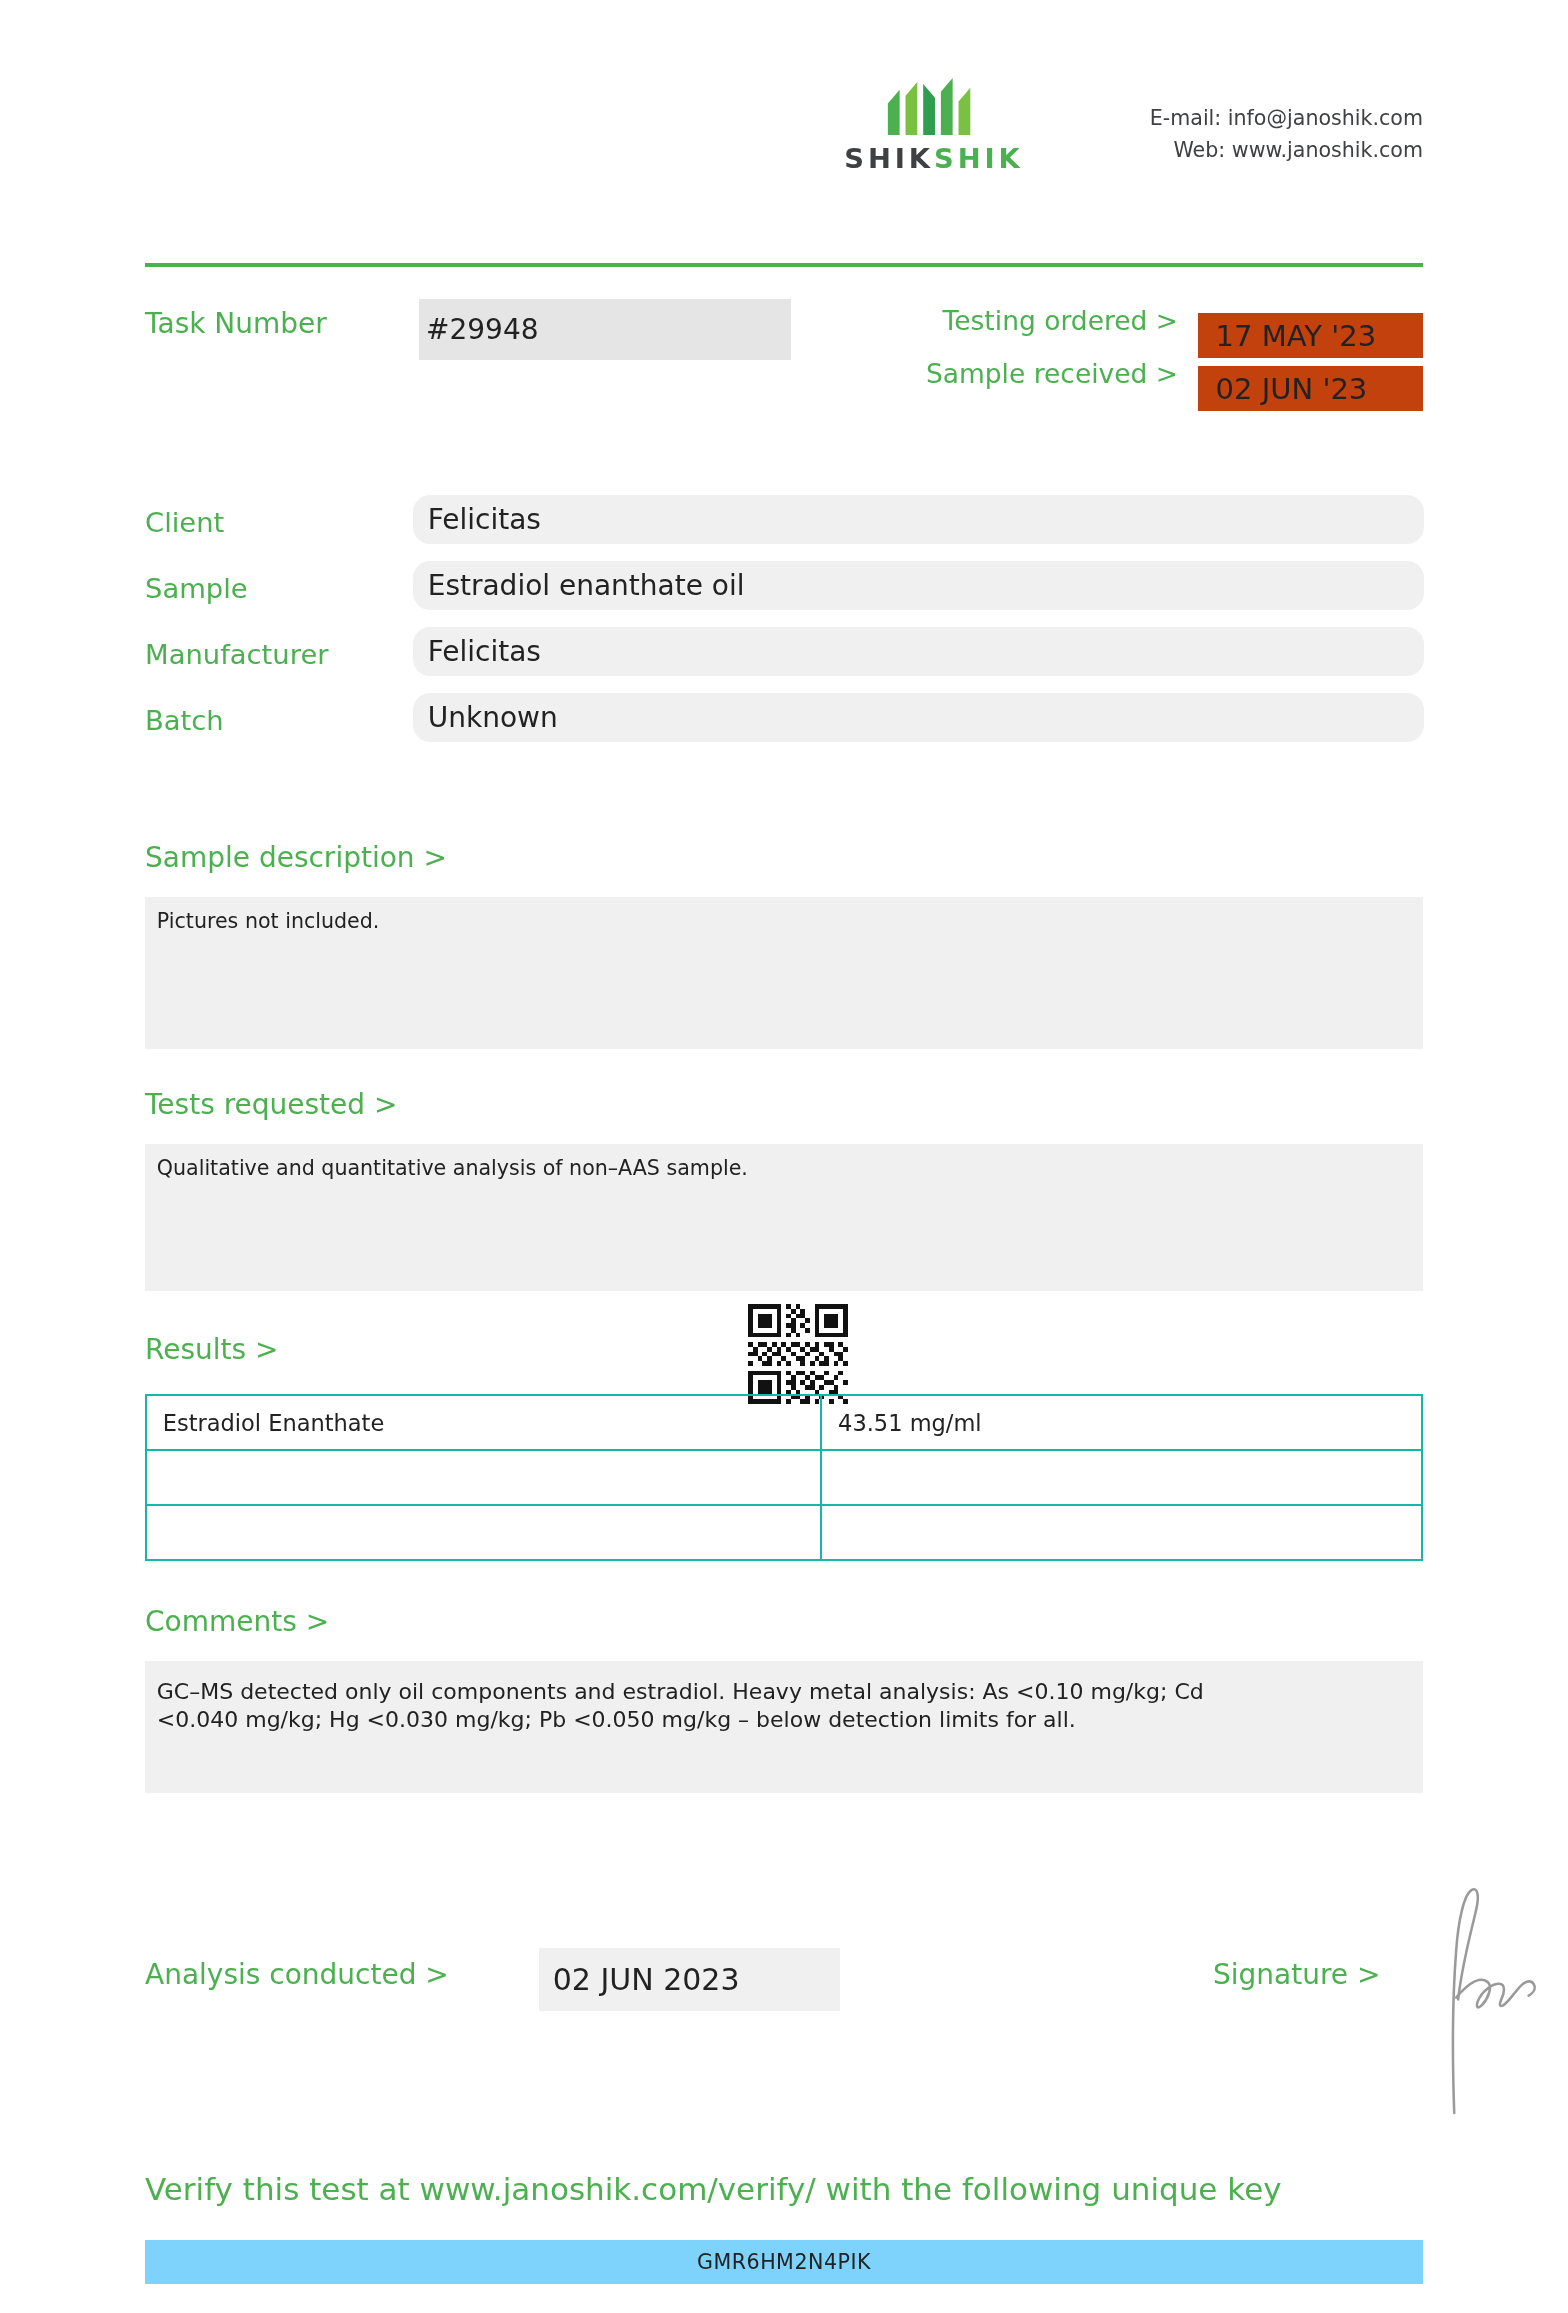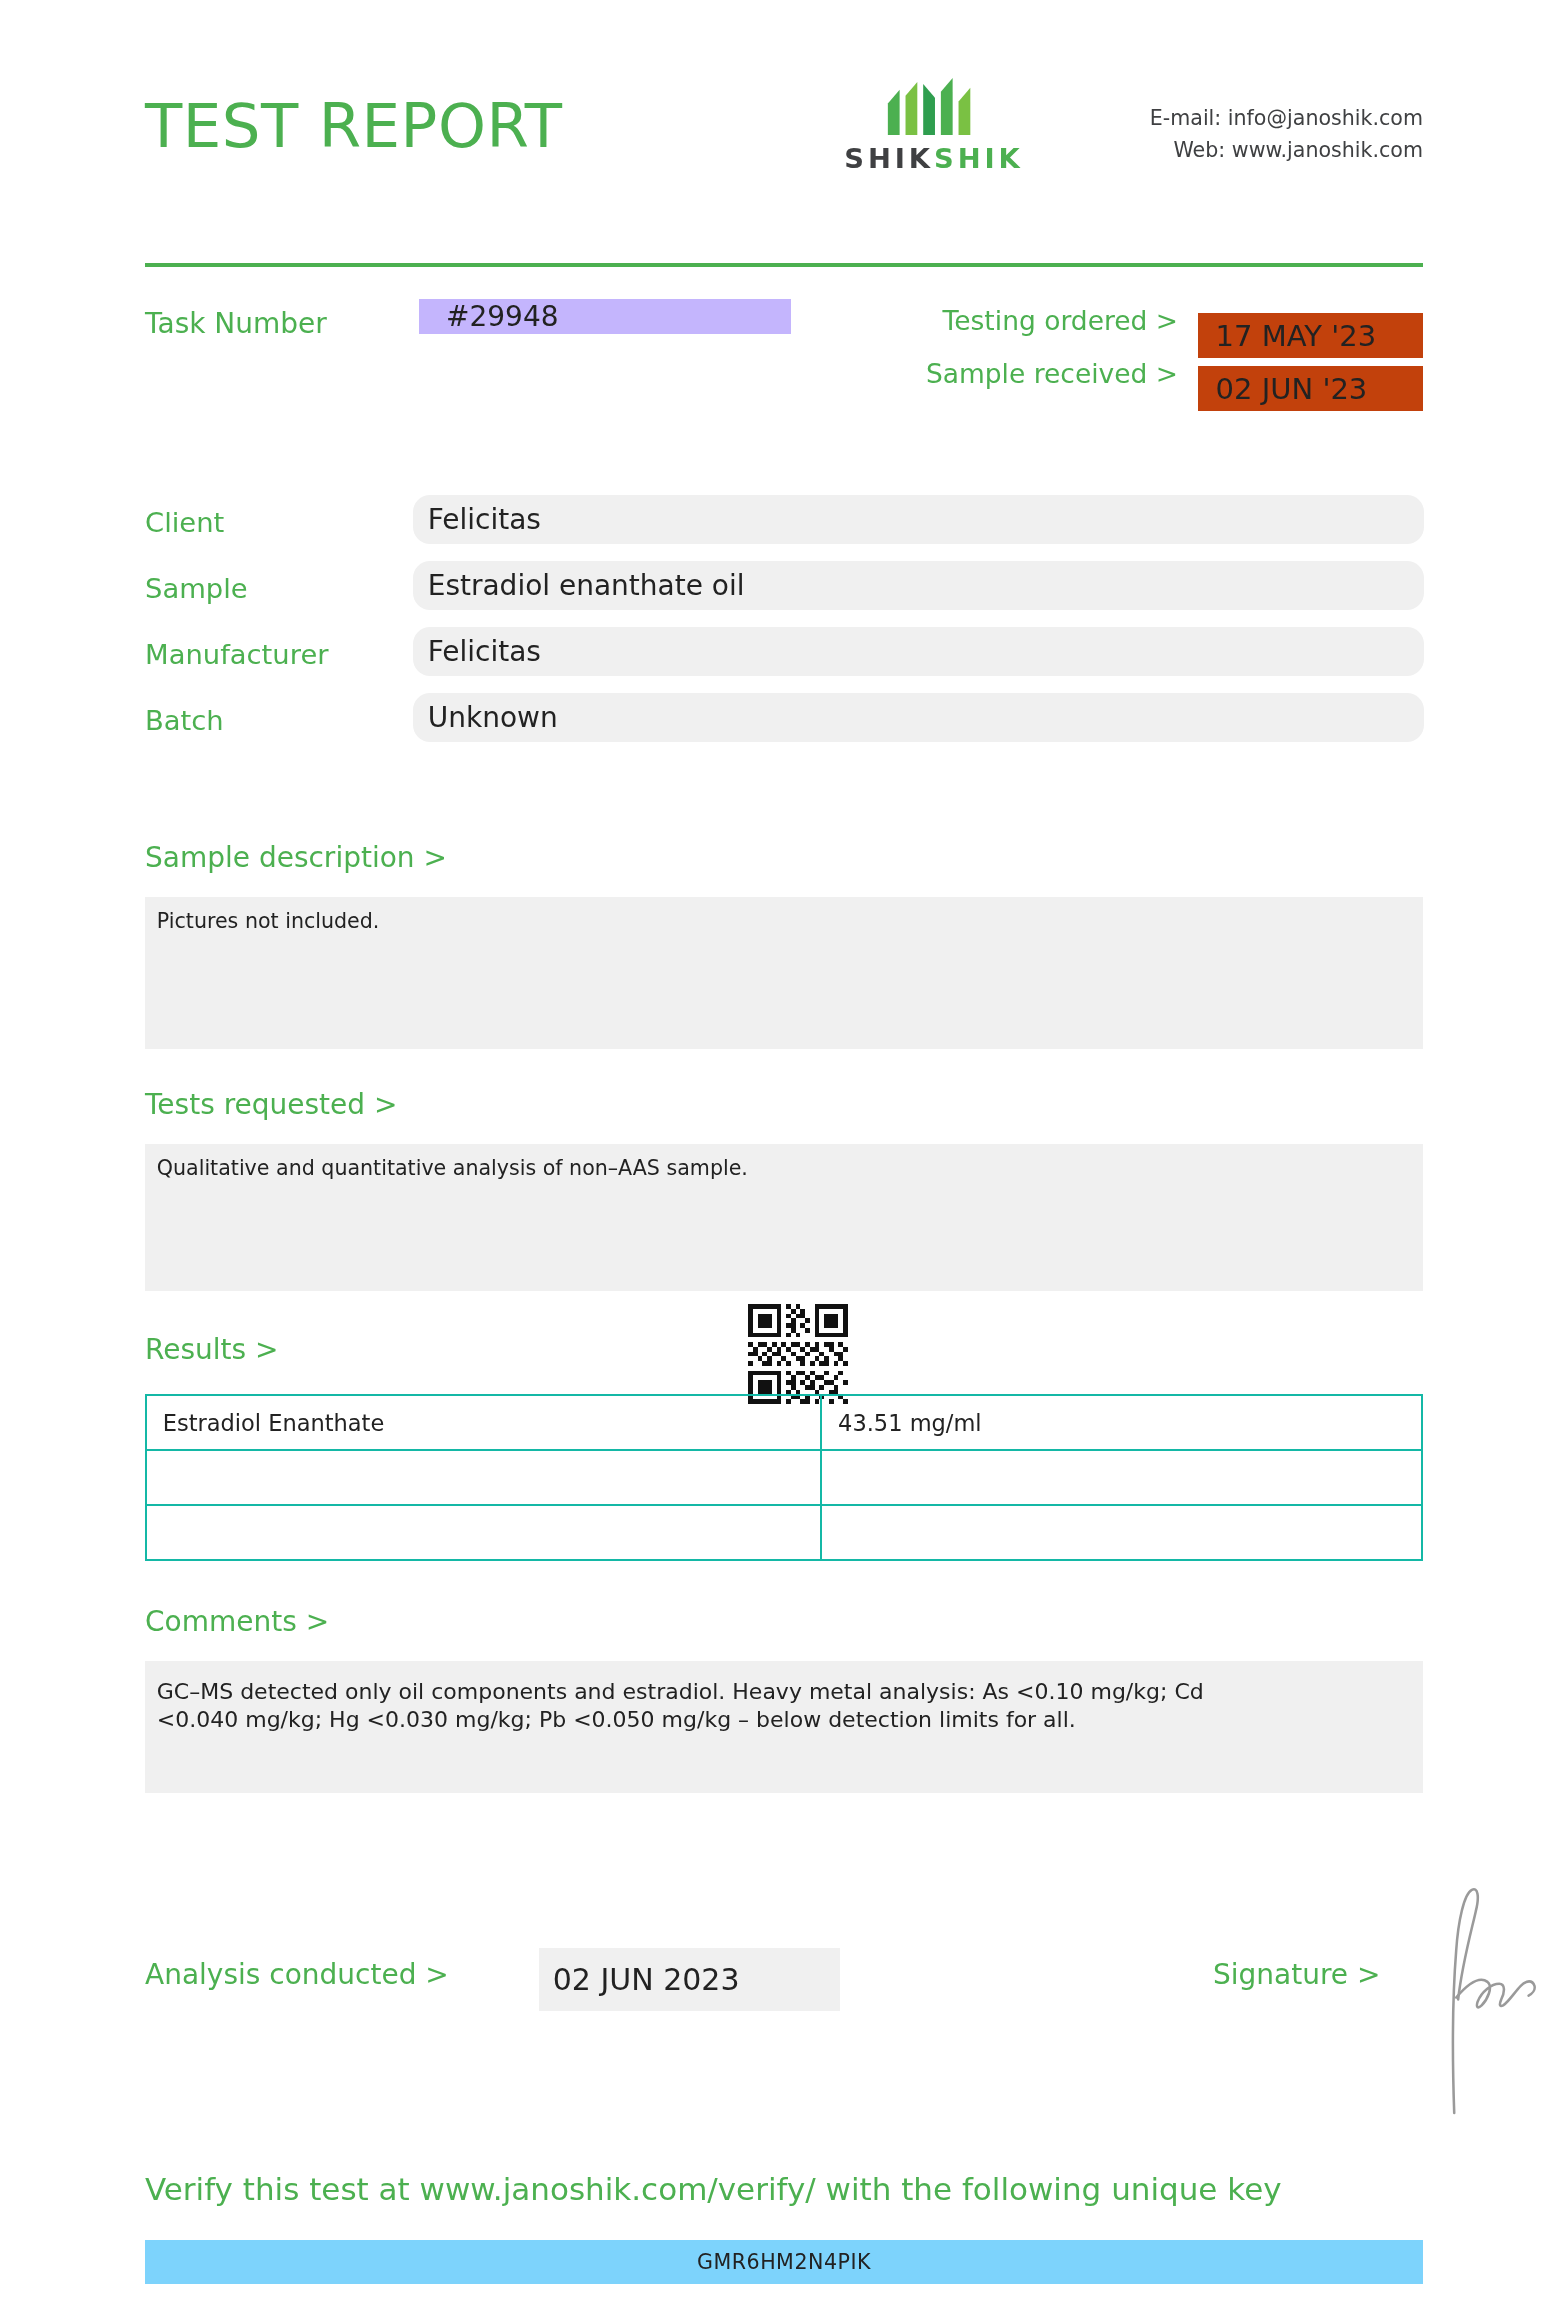--- a/index.html
+++ b/index.html
@@ -36,22 +36,22 @@
     transform:translateY(-50%);
   }
   .rule { position:absolute; left:0; top:263px; width:1278px; height:3.9px; background:#4cb050; }
 
   
   .taskrow { position:absolute; left:0; top:299px; width:1278px; height:108px; }
   .lbl-green { color:#4cb050; font-size:28px; }
   .task-label { position:absolute; left:0; top:7.8px; }
   .task-value {
     position:absolute; left:274px; top:0;
-    width:372px; height:35px; background:#c4b5fd;
-    font-size:28px; color:#222; display:flex; align-items:center; padding-left:27px;
+    width:372px; height:61px; background:#e5e5e5;
+    font-size:28px; color:#222; display:flex; align-items:center; padding-left:7px;
     box-sizing:border-box;
   }
   .dates { position:absolute; right:0; top:-2px; width:627px; }
   .daterow { position:relative; height:53px; }
   .daterow .dl { position:absolute; right:245px; top:7.8px; font-size:26.5px; color:#4cb050; white-space:nowrap; }
   .daterow .dv {
     position:absolute; right:0; top:16px; width:225px; height:45px;
     background:#c2410c; font-size:29px; color:#222;
     display:flex; align-items:center; padding-left:17.6px; box-sizing:border-box;
   }
@@ -122,21 +122,20 @@
     font-size:20.6px; color:#222; letter-spacing:0.5px;
   }
 </style>
 </head>
 <body>
 
 <div class="page">
   <div class="inner">
 
     <div class="header">
-      <div class="report-title">TEST REPORT</div>
 
       <div class="logo">
         <div class="logo-mark">
           <svg width="108" height="61" viewBox="0 0 110 62">
             <path d="M8 60 L8 28 L20 14 L20 60 Z" fill="#4cb050"></path>
             <path d="M26 60 L26 20 L38 6 L38 60 Z" fill="#7ac143"></path>
             <path d="M44 60 L44 8 L56 22 L56 60 Z" fill="#2f9e4f"></path>
             <path d="M62 60 L62 16 L74 2 L74 60 Z" fill="#4cb050"></path>
             <path d="M80 60 L80 26 L92 12 L92 60 Z" fill="#7ac143"></path>
           </svg>

